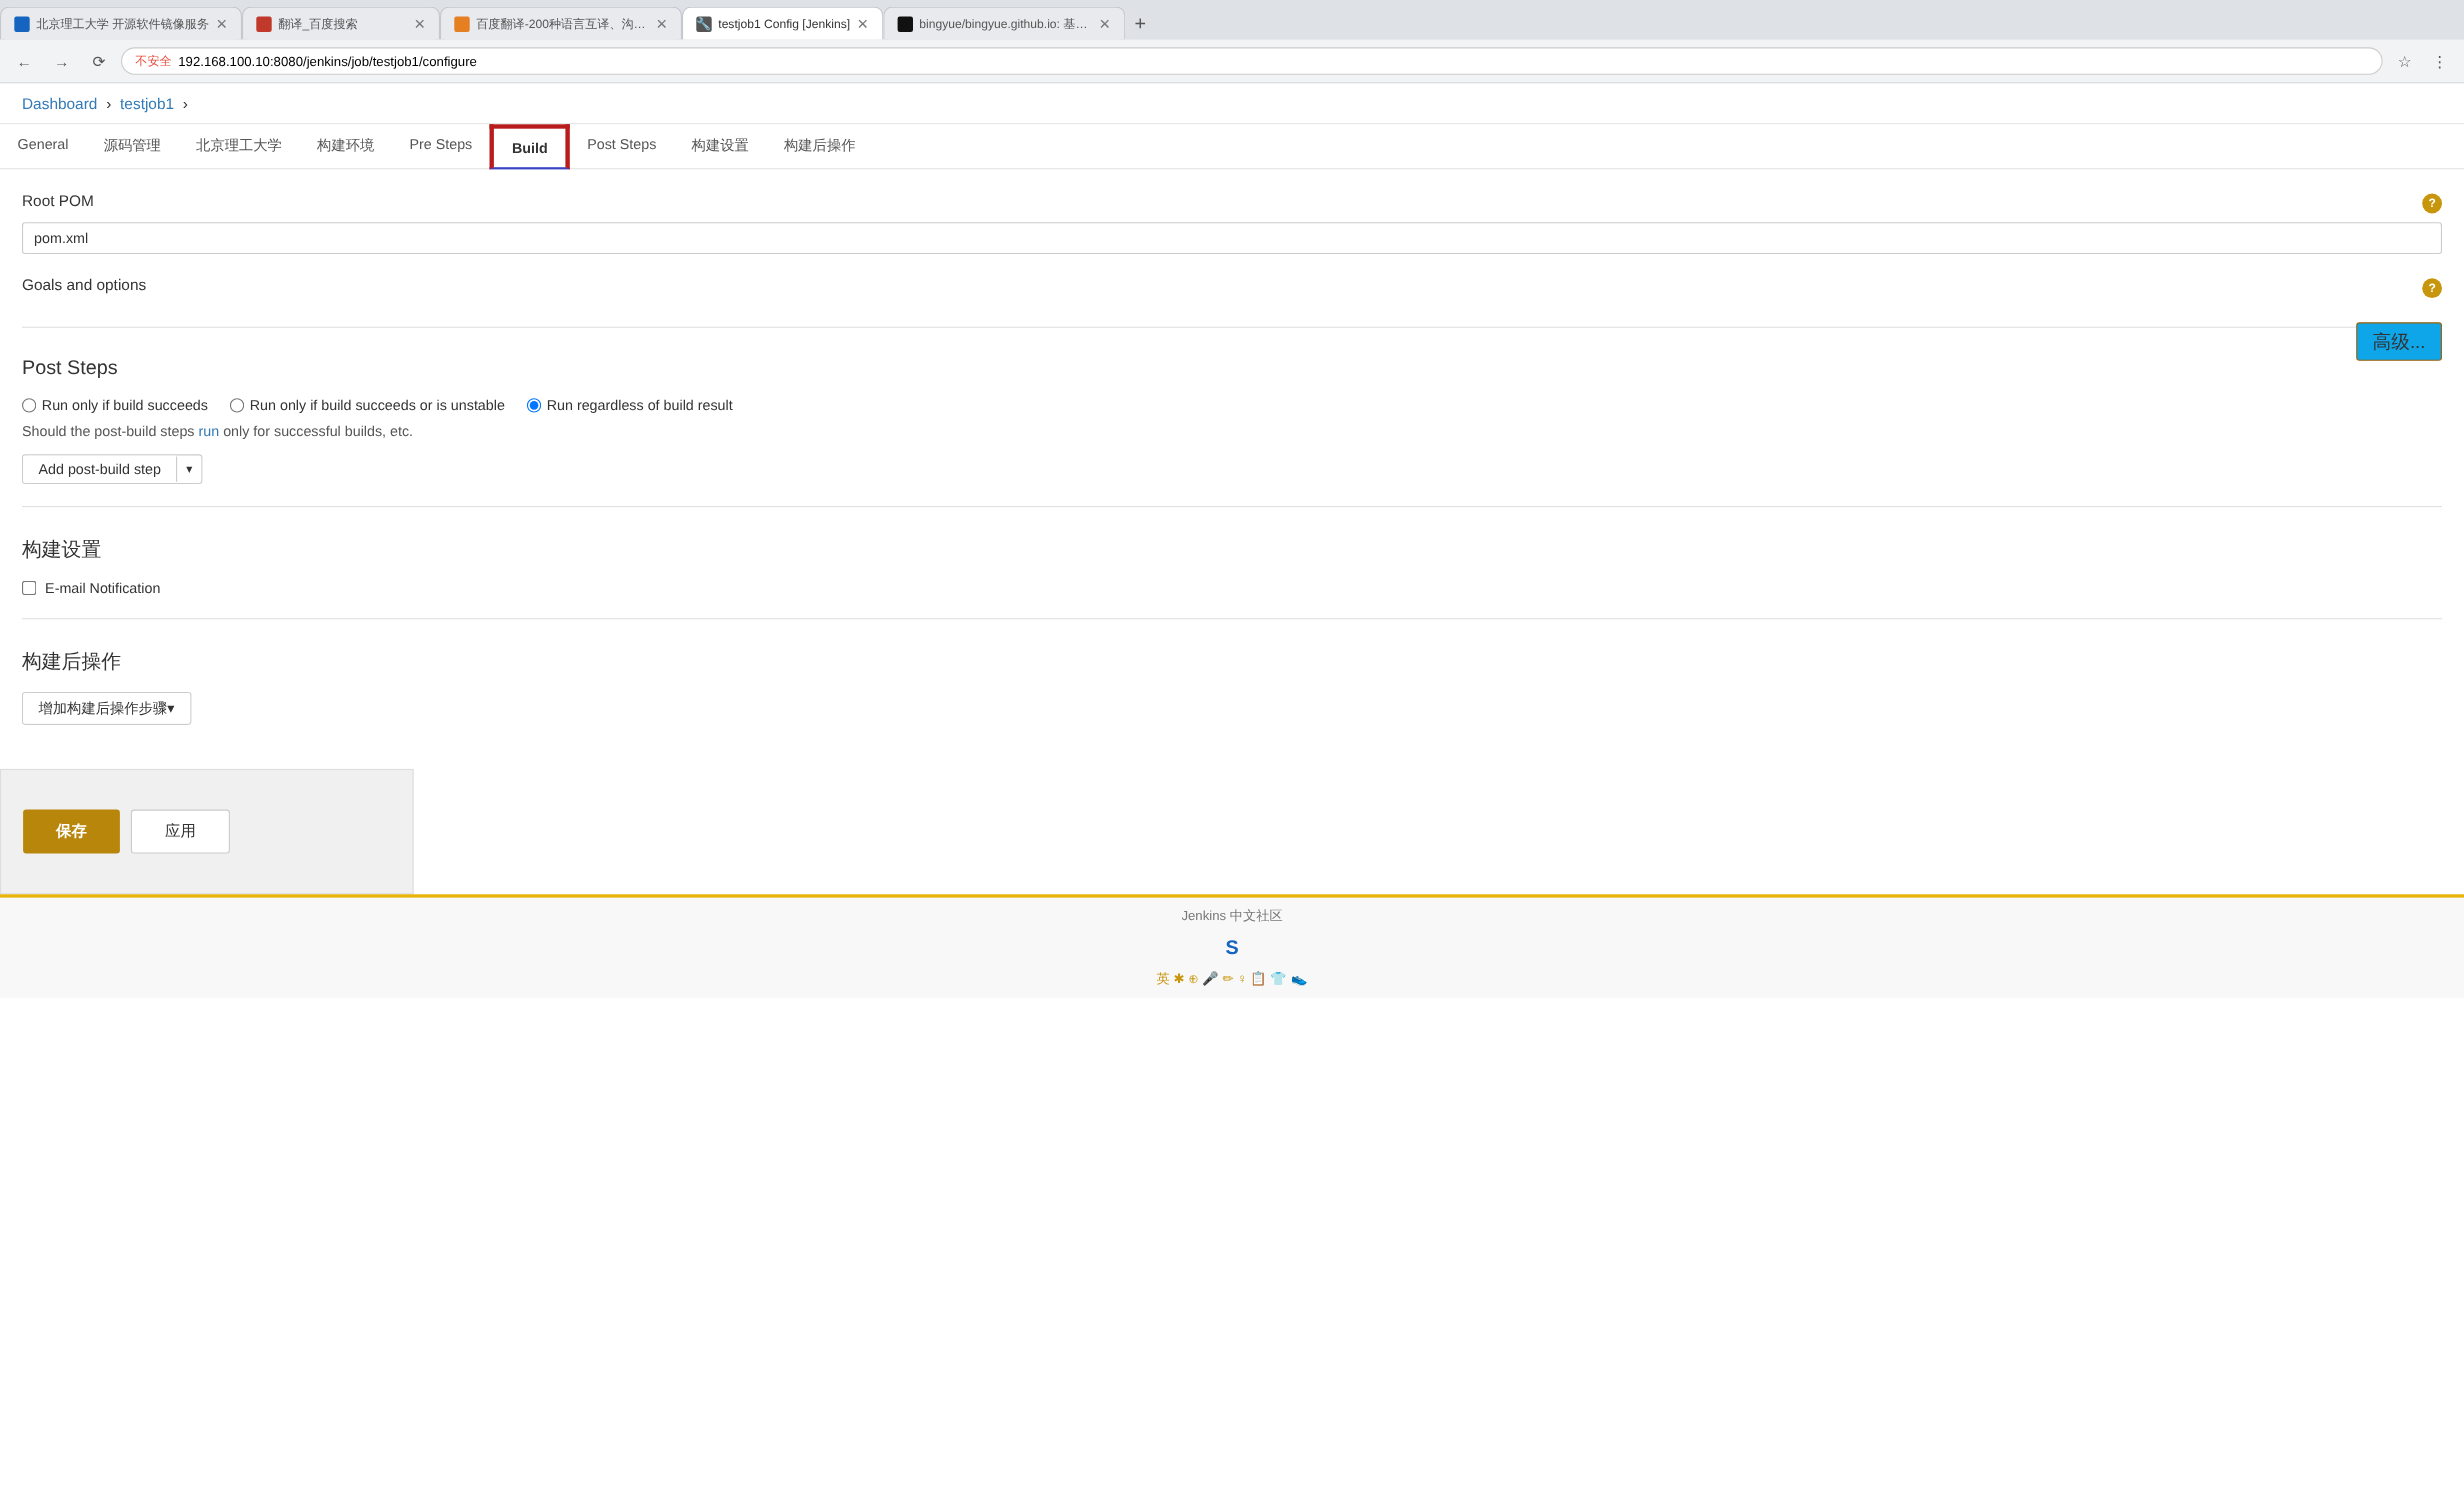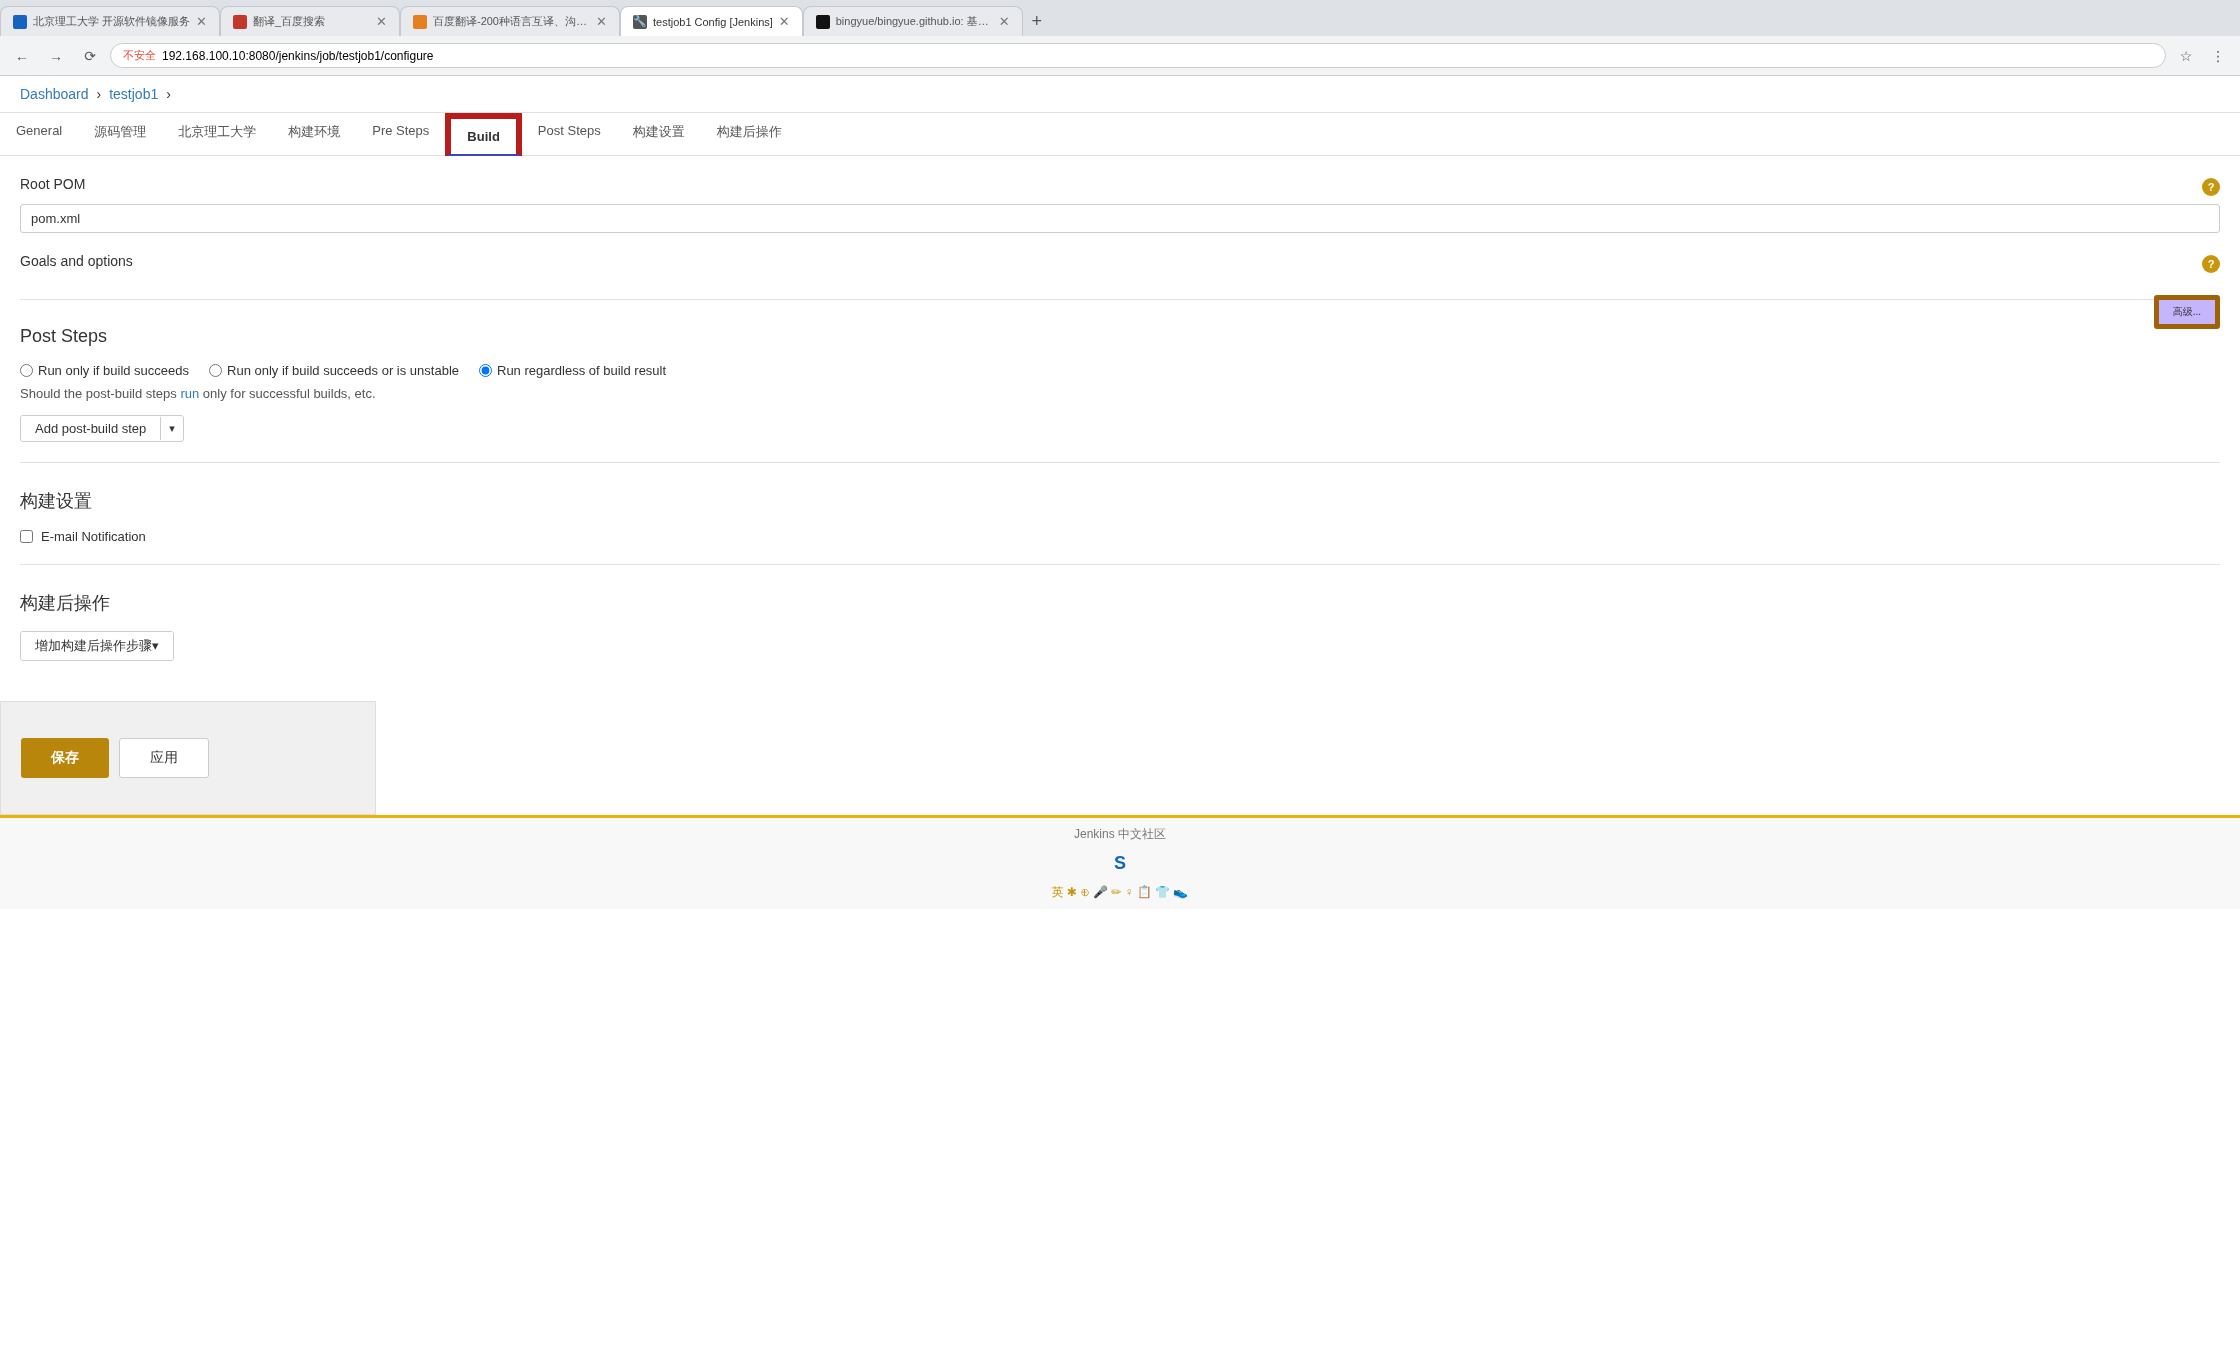--- a/index.html
+++ b/index.html
@@ -169,21 +169,21 @@
       padding: 10px 16px;
       font-size: 13px;
       color: #555;
       cursor: pointer;
       border-bottom: 2px solid transparent;
       margin-bottom: -1px;
     }
 
     .config-tab.active {
       color: #333;
-      border: 6px solid #b91c1c;
+      border: 4px solid #b91c1c;
       border-bottom: 2px solid #3b44c4;
       font-weight: bold;
       background: #fff;
     }
 
     
     .form-section {
       background: #fff;
       padding: 20px 20px;
       margin: 0;
@@ -236,24 +236,24 @@
       outline: none;
     }
 
     .form-input-highlighted {
       border: 2px solid #3b44c4;
     }
 
     .advanced-btn {
       float: right;
       padding: 5px 14px;
-      background: #c4b5fd;
-      border: 5px solid #a16207;
+      background: #0ea5e9;
+      border: 1px solid #a16207;
       border-radius: 3px;
-      font-size: 10px;
+      font-size: 17px;
       cursor: pointer;
       color: #333;
     }
 
     
     .section-title {
       font-size: 18px;
       color: #333;
       font-weight: normal;
       margin-bottom: 16px;

